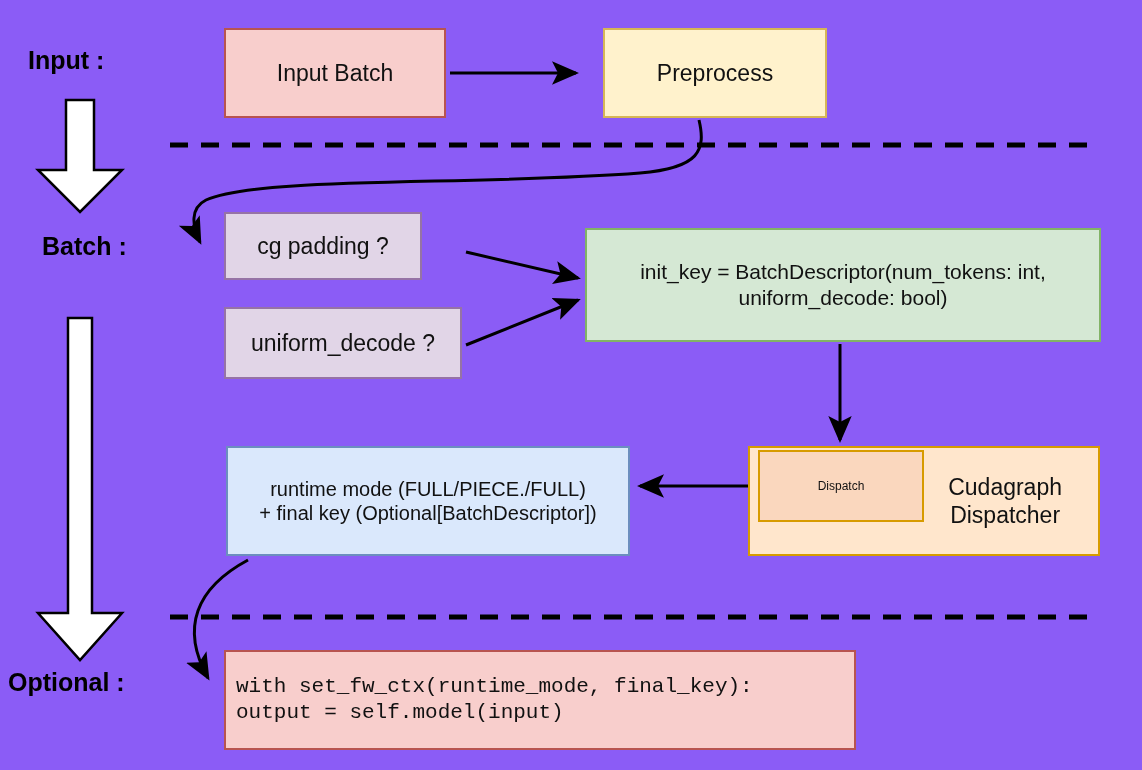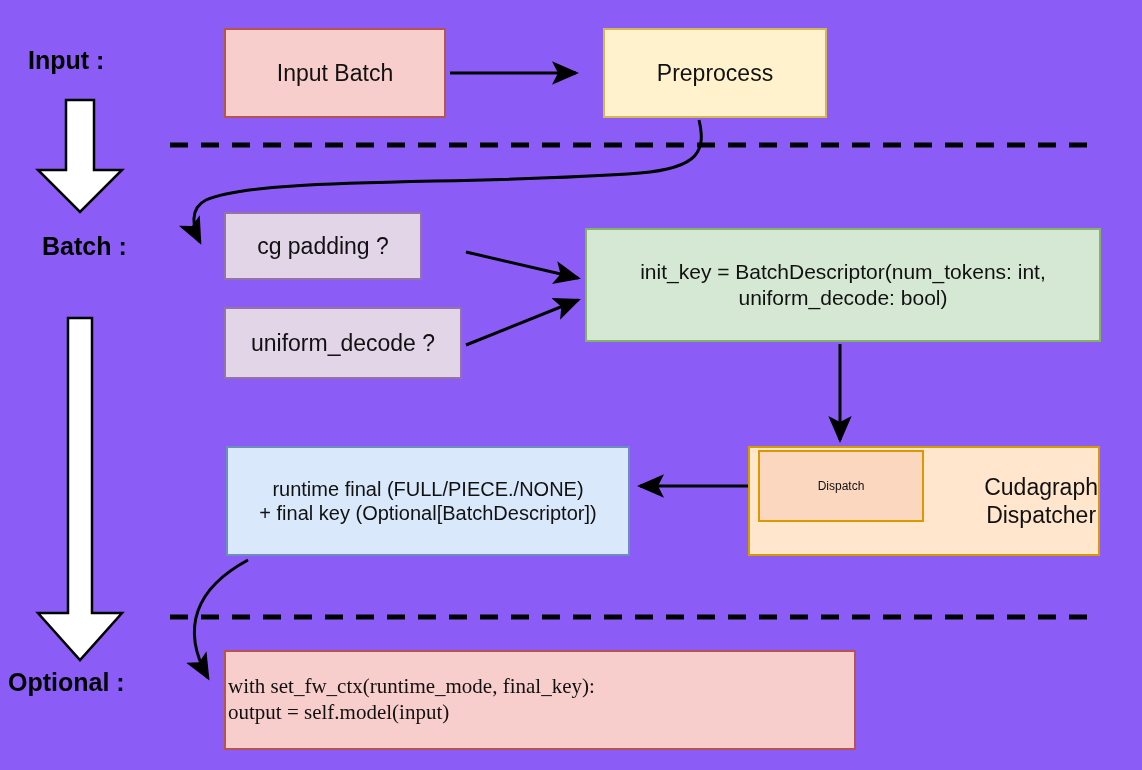--- a/index.html
+++ b/index.html
@@ -52,24 +52,24 @@
   .node-green    { background: #d5e8d4; border-color: #82b366; }
   .node-blue     { background: #dae8fc; border-color: #6c8ebf; }
   .node-orange-l { background: #ffe6cc; border-color: #d79b00; }
   .node-orange-d { background: #fad7be; border-color: #d79b00; }
 
   #node-input-batch   { left: 224px; top: 28px;  width: 222px; height: 90px;  font-size: 23px; }
   #node-preprocess    { left: 603px; top: 28px;  width: 224px; height: 90px;  font-size: 23px; }
   #node-cg-padding    { left: 224px; top: 212px; width: 198px; height: 68px;  font-size: 23px; }
   #node-uniform-dec   { left: 224px; top: 307px; width: 238px; height: 72px;  font-size: 23px; }
   #node-init-key      { left: 585px; top: 228px; width: 516px; height: 114px; font-size: 21px; padding: 0 28px; }
-  #node-cudagraph     { left: 748px; top: 446px; width: 352px; height: 110px; font-size: 23px; align-items: center; justify-content: flex-end; }
+  #node-cudagraph     { left: 748px; top: 446px; width: 352px; height: 110px; font-size: 23px; align-items: center; justify-content: flex-end; padding-right: 36px; }
   #node-dispatch      { left: 758px; top: 450px; width: 166px; height: 72px;  font-size: 12px; }
   #node-runtime-mode  { left: 226px; top: 446px; width: 404px; height: 110px; font-size: 20px; }
-  #node-exec-code     { left: 224px; top: 650px; width: 632px; height: 100px; font-family: Liberation Serif, serif; font-size: 21px; justify-content: flex-start; text-align: left; padding-left: 2px; }
+  #node-exec-code     { left: 224px; top: 650px; width: 632px; height: 100px; font-family: Liberation Mono, monospace; font-size: 21px; justify-content: flex-start; text-align: left; padding-left: 10px; }
 
   #label-input   { left: 28px; top: 46px; }
   #label-plan    { left: 42px; top: 232px; }
   #label-execute { left: 8px; top: 668px; }
 </style>
 </head>
 <body>
 
 <div id="canvas">
 
@@ -115,19 +115,19 @@
   <div class="node node-purple" id="node-uniform-dec">uniform_decode ?</div>
 
   <div class="node node-green" id="node-init-key">init_key = BatchDescriptor(num_tokens: int,
 uniform_decode: bool)</div>
 
   <div class="node node-orange-l" id="node-cudagraph">Cudagraph
 Dispatcher</div>
 
   <div class="node node-orange-d" id="node-dispatch">Dispatch</div>
 
-  <div class="node node-blue" id="node-runtime-mode">runtime final (FULL/PIECE./NONE)
+  <div class="node node-blue" id="node-runtime-mode">runtime mode (FULL/PIECE./FULL)
 + final key (Optional[BatchDescriptor])</div>
 
   <div class="node node-pink" id="node-exec-code">with set_fw_ctx(runtime_mode, final_key):
     output = self.model(input)</div>
 
 </div>
 
 </body></html>

